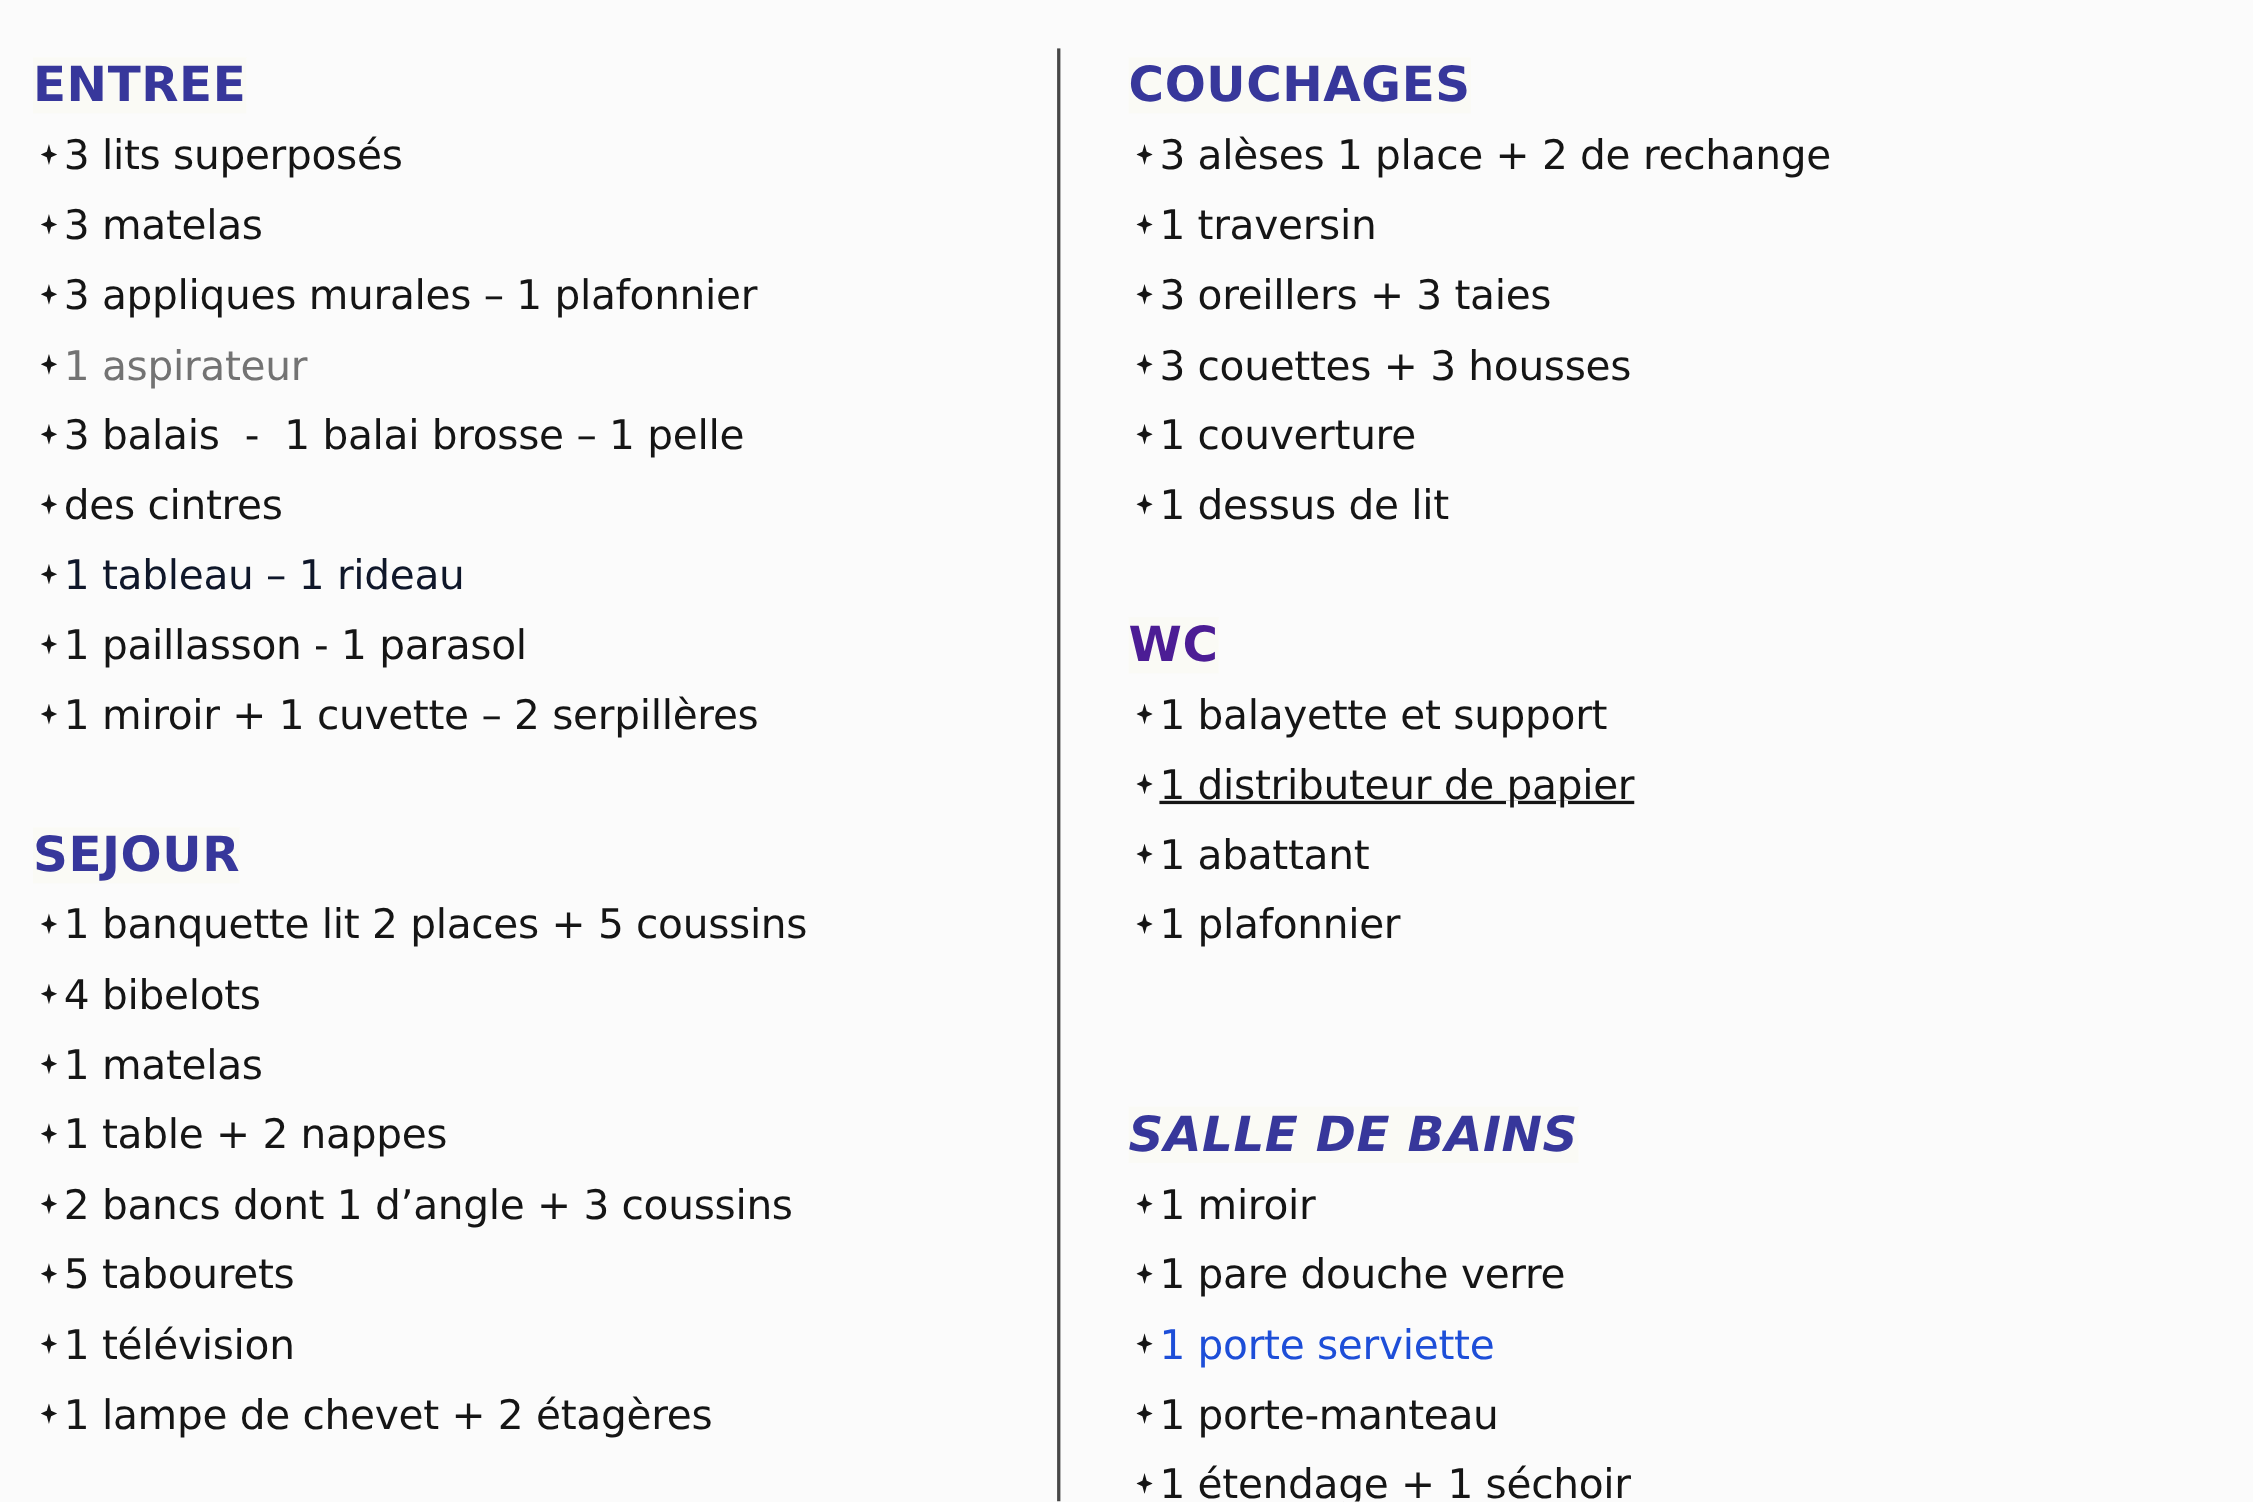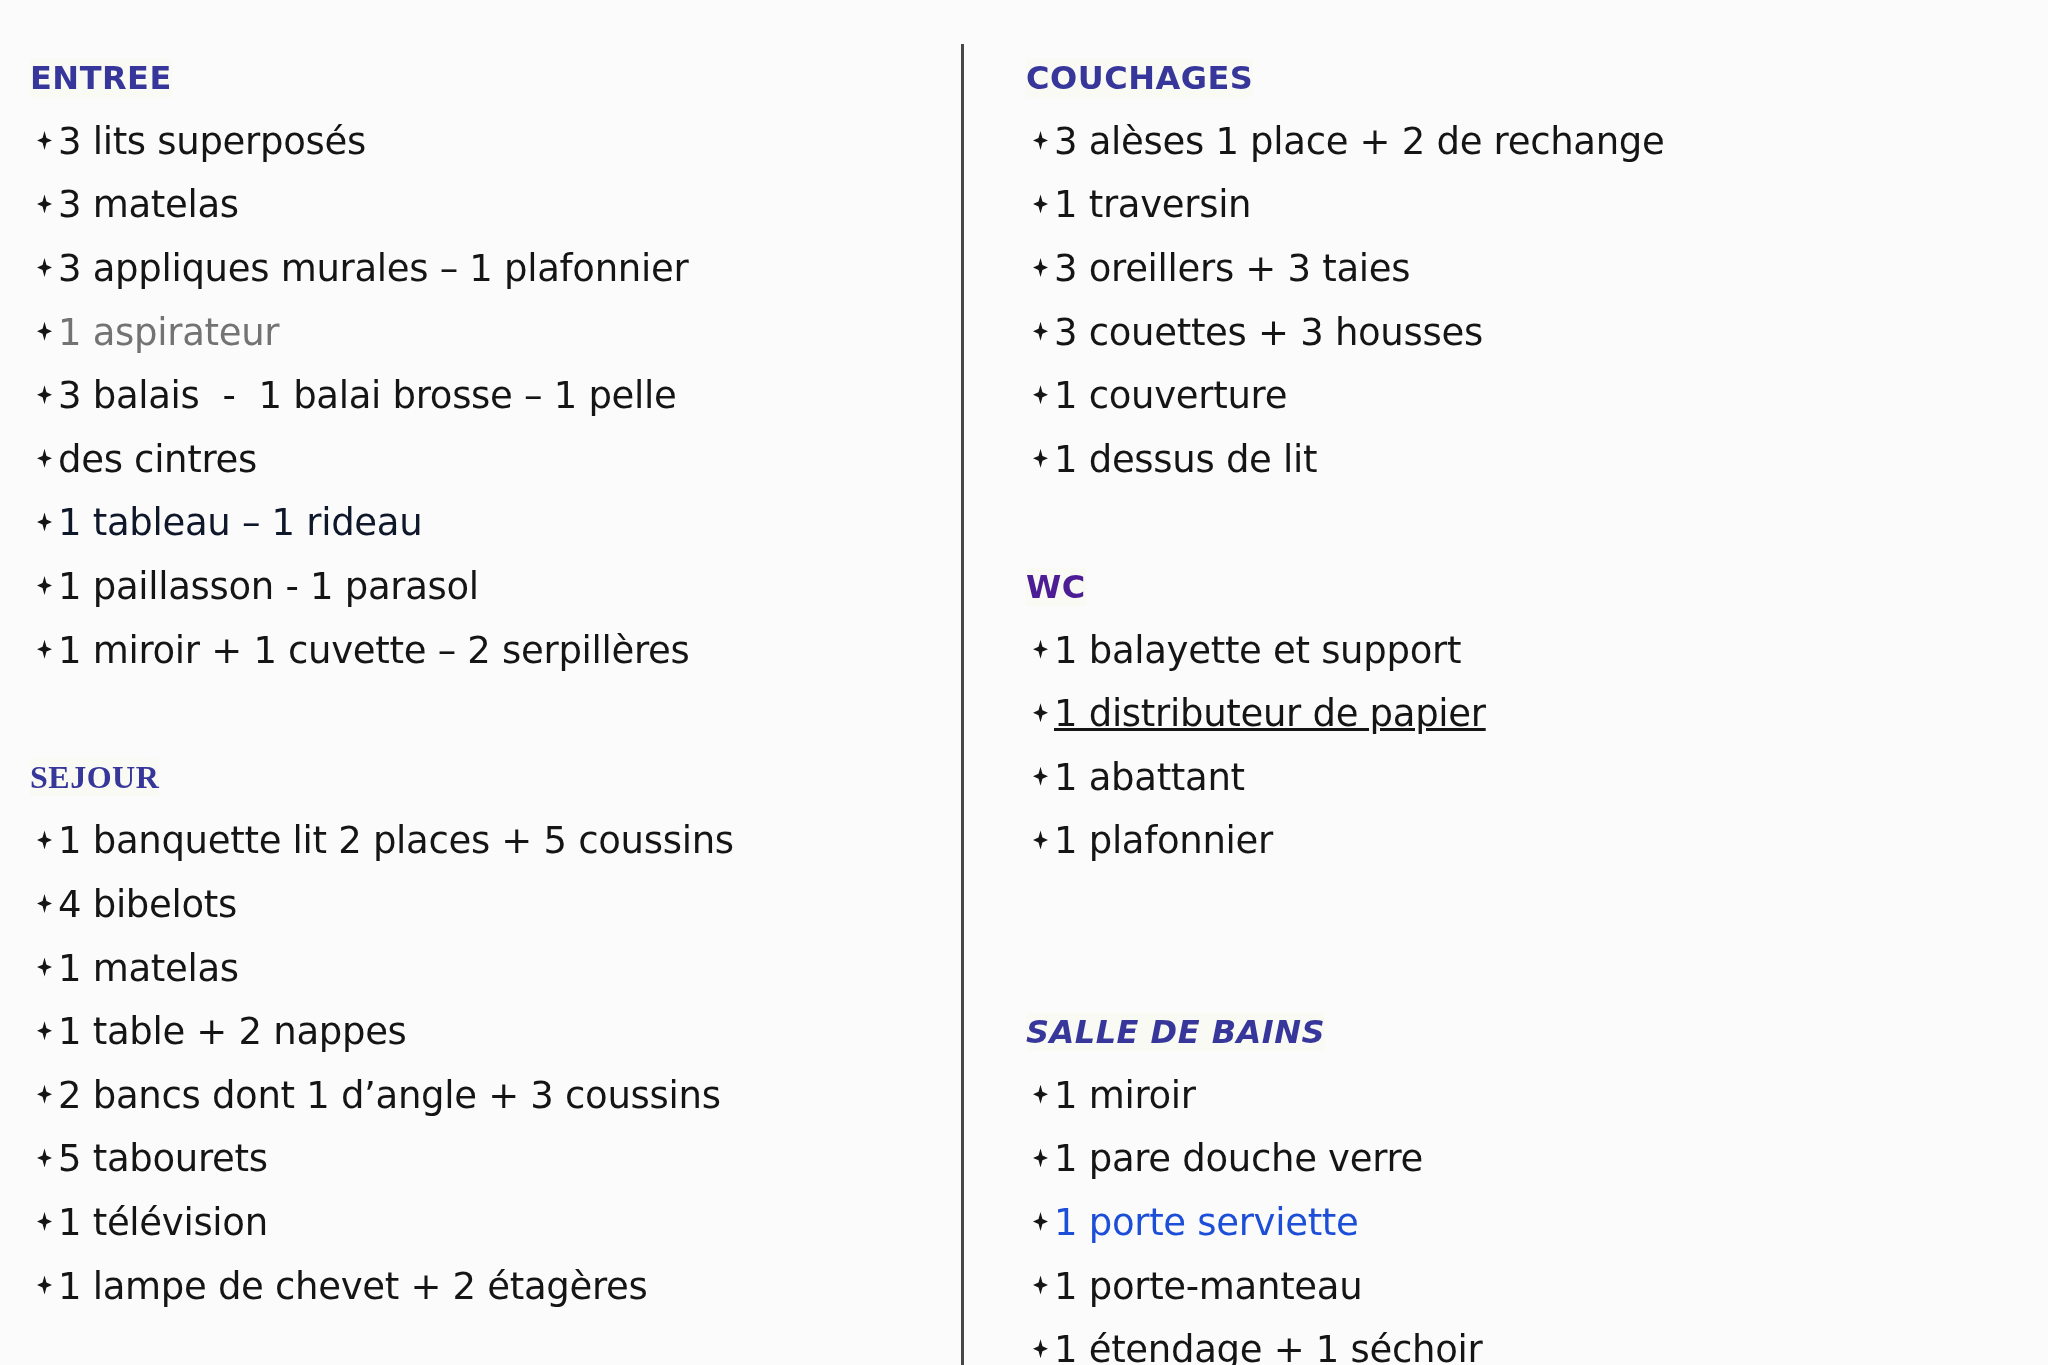--- a/index.html
+++ b/index.html
@@ -37,21 +37,21 @@
   .column-right {
     left: 1026px;
     width: 1015px;
   }
   .row {
     height: 63.6px;
     display: flex;
     align-items: center;
   }
   .header-row .title {
-    font-size: 32px;
+    font-size: 44px;
     font-weight: bold;
     letter-spacing: 0.5px;
     color: #37379b;
     background: rgba(250, 249, 240, 0.55);
     white-space: pre;
     text-align: center;
   }
   .item-row {
     padding-left: 7px;
   }
@@ -111,21 +111,21 @@
       <div class="row item-row">
         <span class="bullet" style="background: rgb(21, 21, 21);"></span>
         <span class="item-text" style="color: rgb(21, 21, 21);">1 paillasson - 1 parasol</span>
       </div>
       <div class="row item-row">
         <span class="bullet" style="background: rgb(21, 21, 21);"></span>
         <span class="item-text" style="color: rgb(21, 21, 21);">1 miroir + 1 cuvette – 2 serpillères</span>
       </div>
       <div class="row gap-row"></div>
       <div class="row header-row">
-        <span class="title" style="color: rgb(55, 55, 155); font-family: Liberation Serif, serif;">SEJOUR</span>
+        <span class="title" style="color: rgb(55, 55, 155);">SEJOUR</span>
       </div>
       <div class="row item-row">
         <span class="bullet" style="background: rgb(21, 21, 21);"></span>
         <span class="item-text" style="color: rgb(21, 21, 21);">1 banquette lit 2 places + 5 coussins</span>
       </div>
       <div class="row item-row">
         <span class="bullet" style="background: rgb(21, 21, 21);"></span>
         <span class="item-text" style="color: rgb(21, 21, 21);">4 bibelots</span>
       </div>
       <div class="row item-row">

